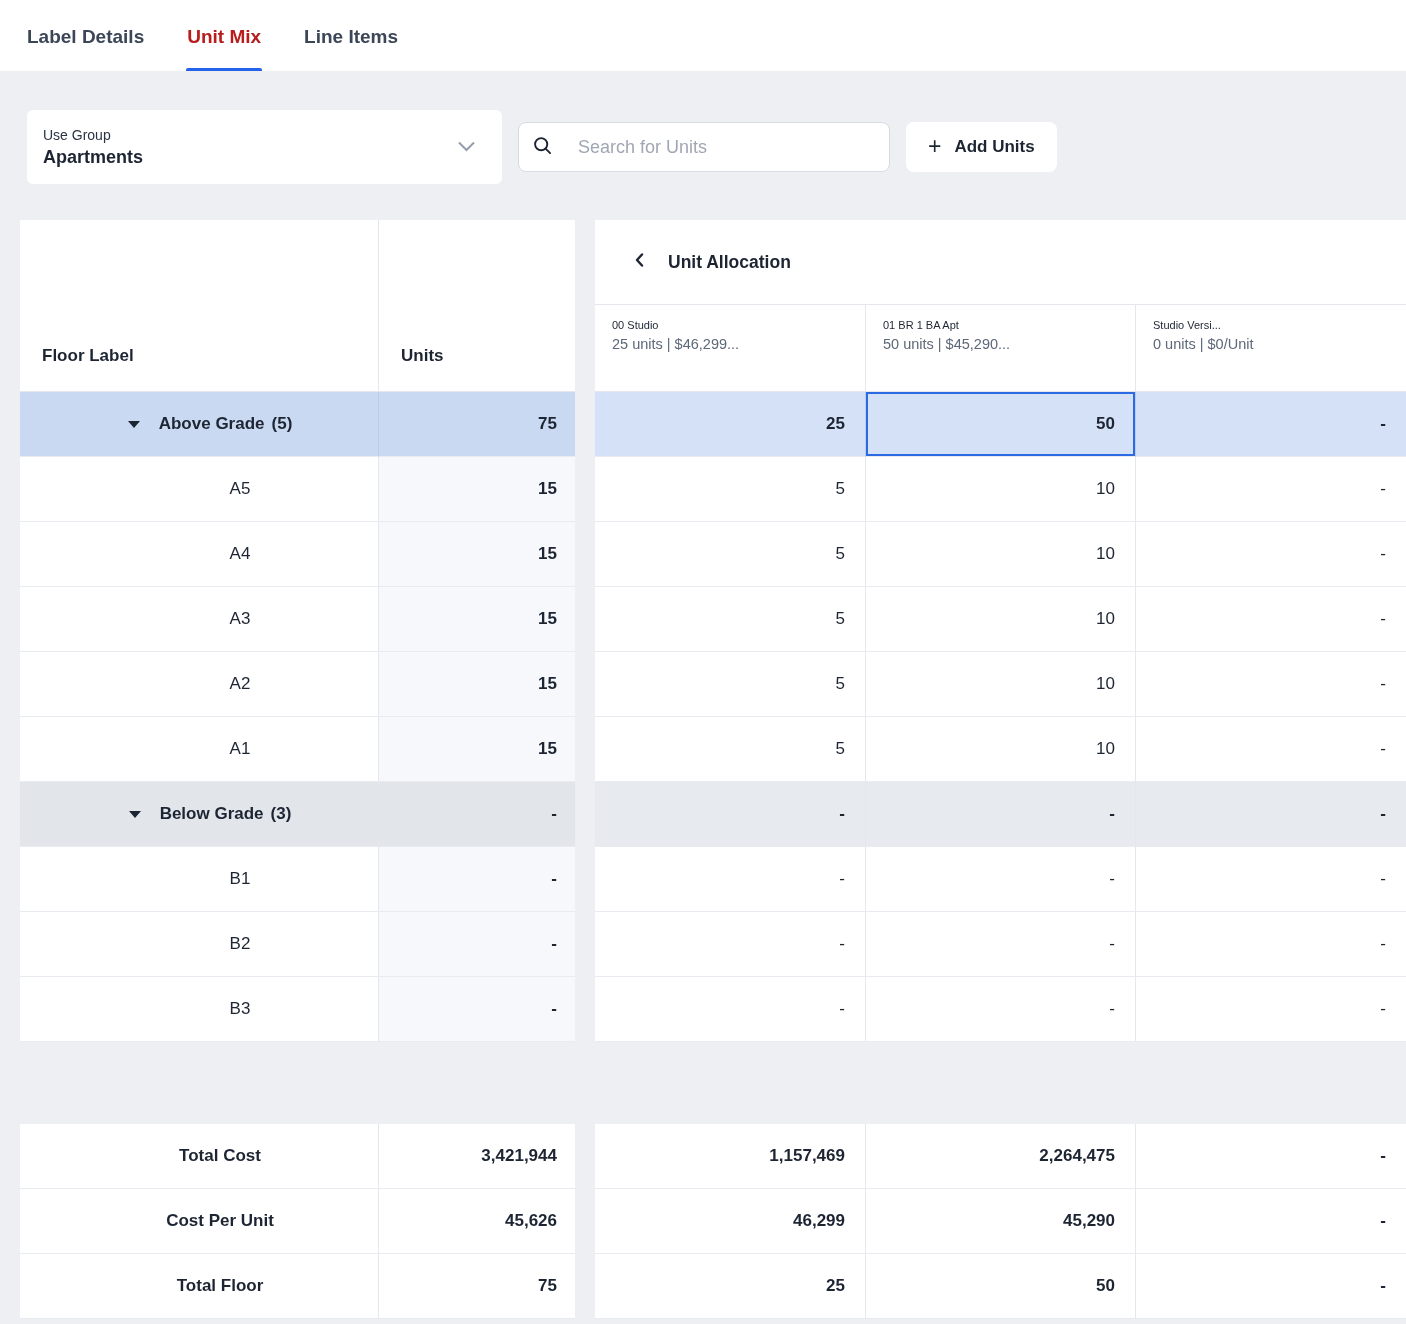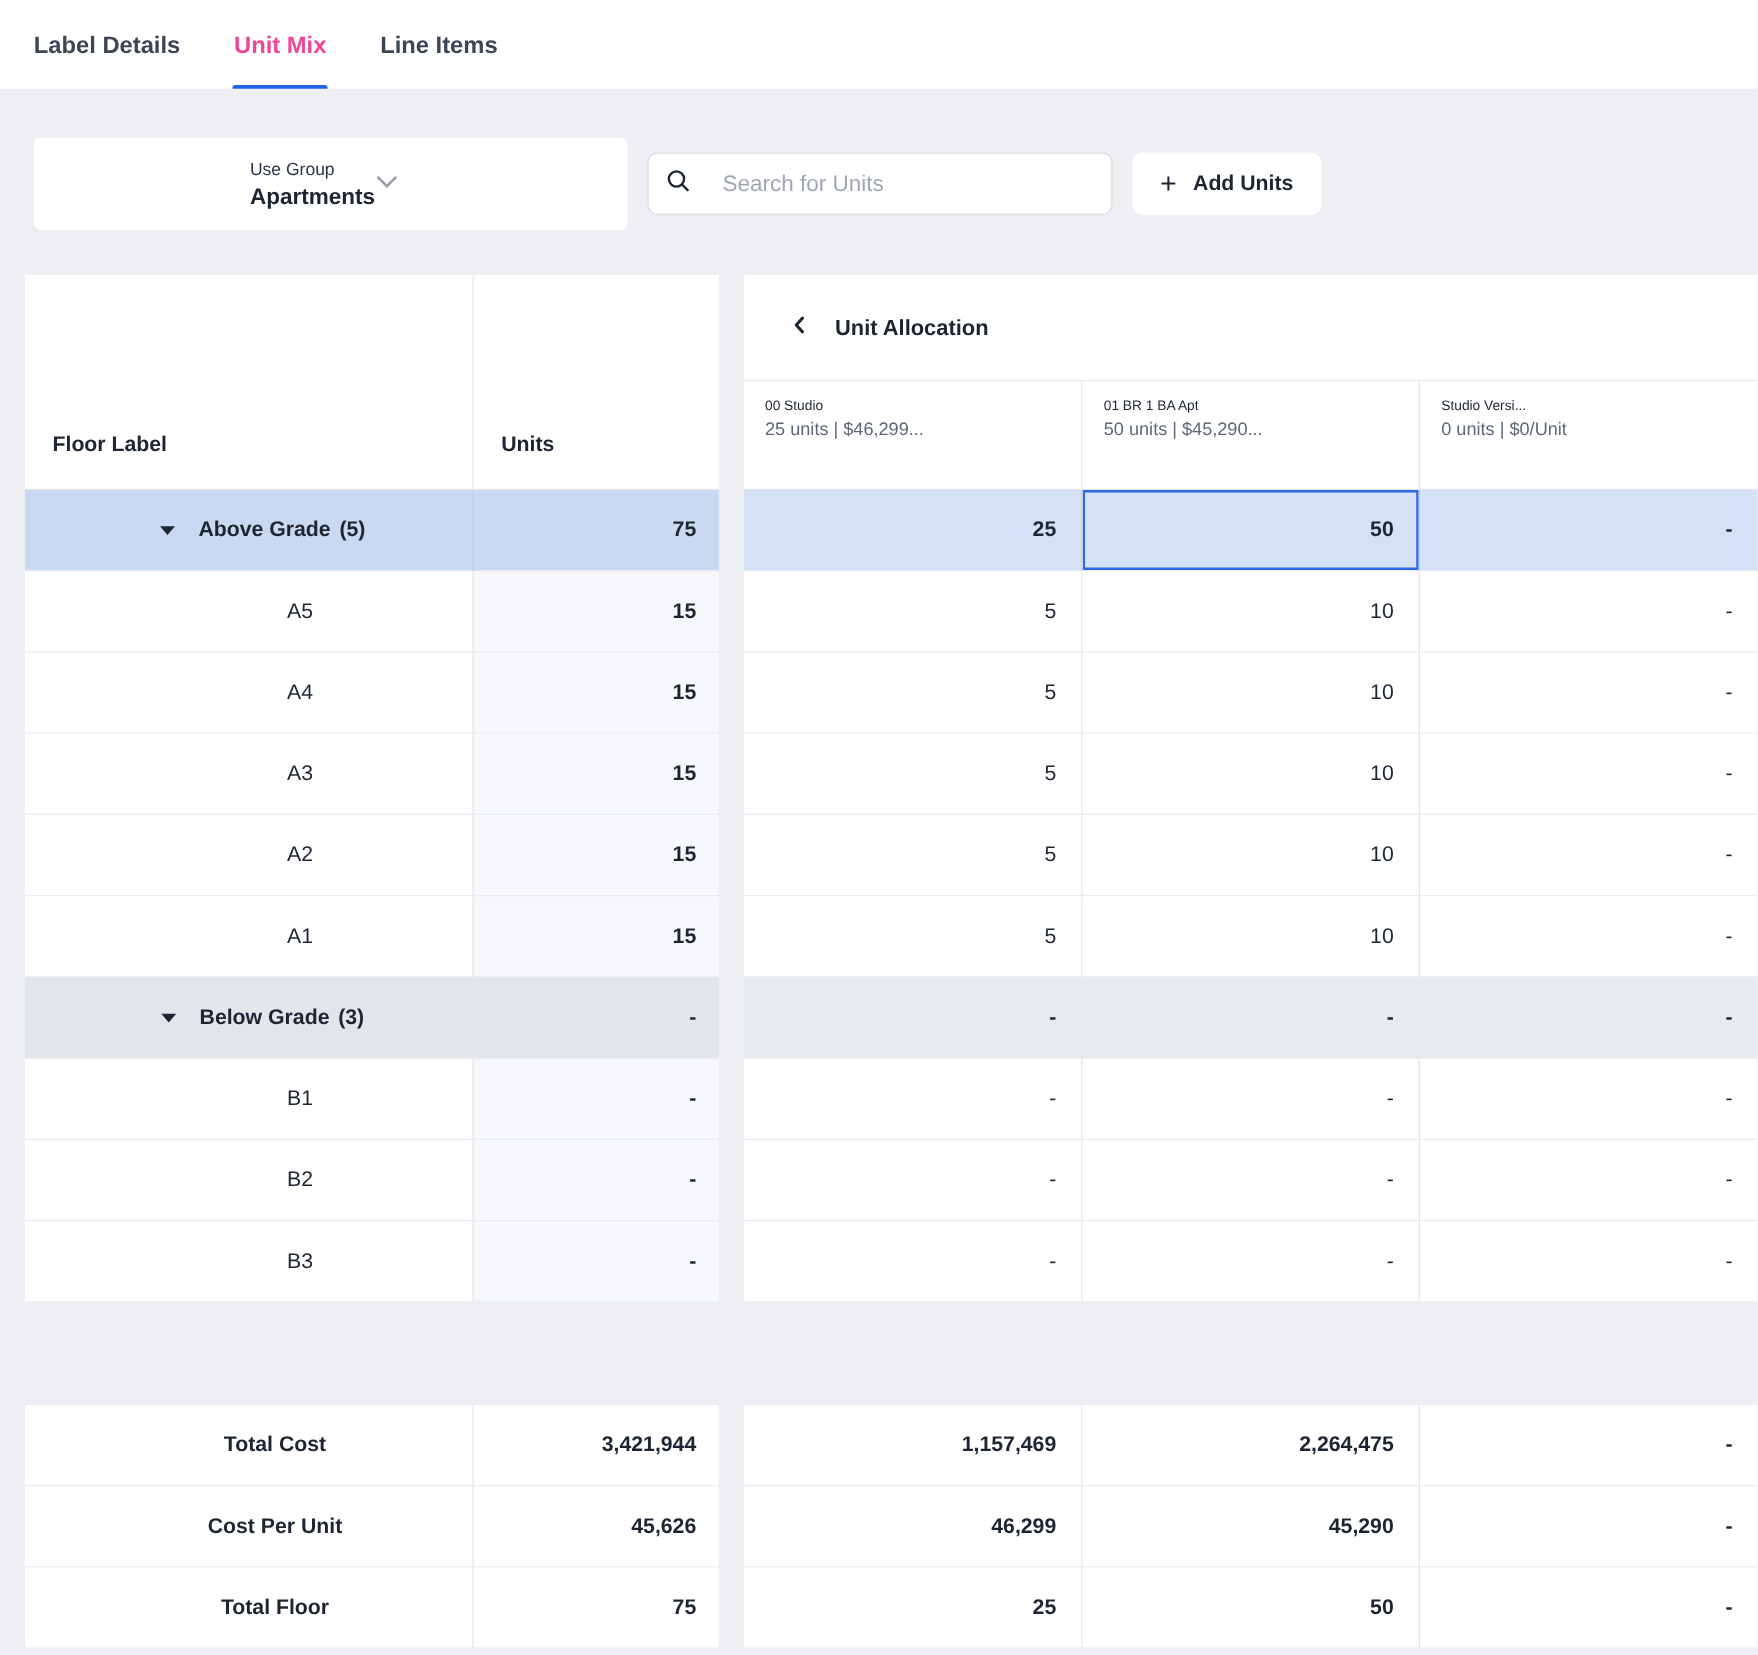--- a/index.html
+++ b/index.html
@@ -13,31 +13,31 @@
   
   .tabbar {
     background:#ffffff; height:72px;
     display:flex; align-items:flex-end; gap:43px;
     padding-left:27px; border-bottom:1px solid #eceef2;
   }
   .tab {
     font-size:19px; font-weight:700; color:#3c4656;
     padding-bottom:23px; position:relative; cursor:pointer;
   }
-  .tab.active { color:#ec4899; }
+  .tab.active { color:#b91c1c; }
   .tab.active::after {
     content:""; position:absolute; left:-1px; right:-1px; bottom:0;
     height:3px; background:#2563eb; border-radius:2px 2px 0 0;
   }
 
   
   .toolbar { margin:38px 0 0 27px; display:flex; align-items:center; gap:16px; height:74px; }
   .use-group {
     width:475px; height:74px; background:#fff; border-radius:6px;
-    display:flex; align-items:center; justify-content:center;
+    display:flex; align-items:center; justify-content:space-between;
     padding:0 26px 0 16px; cursor:pointer;
   }
   .ug-label { font-size:14px; color:#2b3444; margin-bottom:4px; }
   .ug-value { font-size:18px; font-weight:700; }
   .search {
     width:372px; height:50px; background:#fff;
     border:1px solid #d7dbe2; border-radius:8px;
     display:flex; align-items:center; gap:26px; padding:0 14px;
   }
   .search input {

